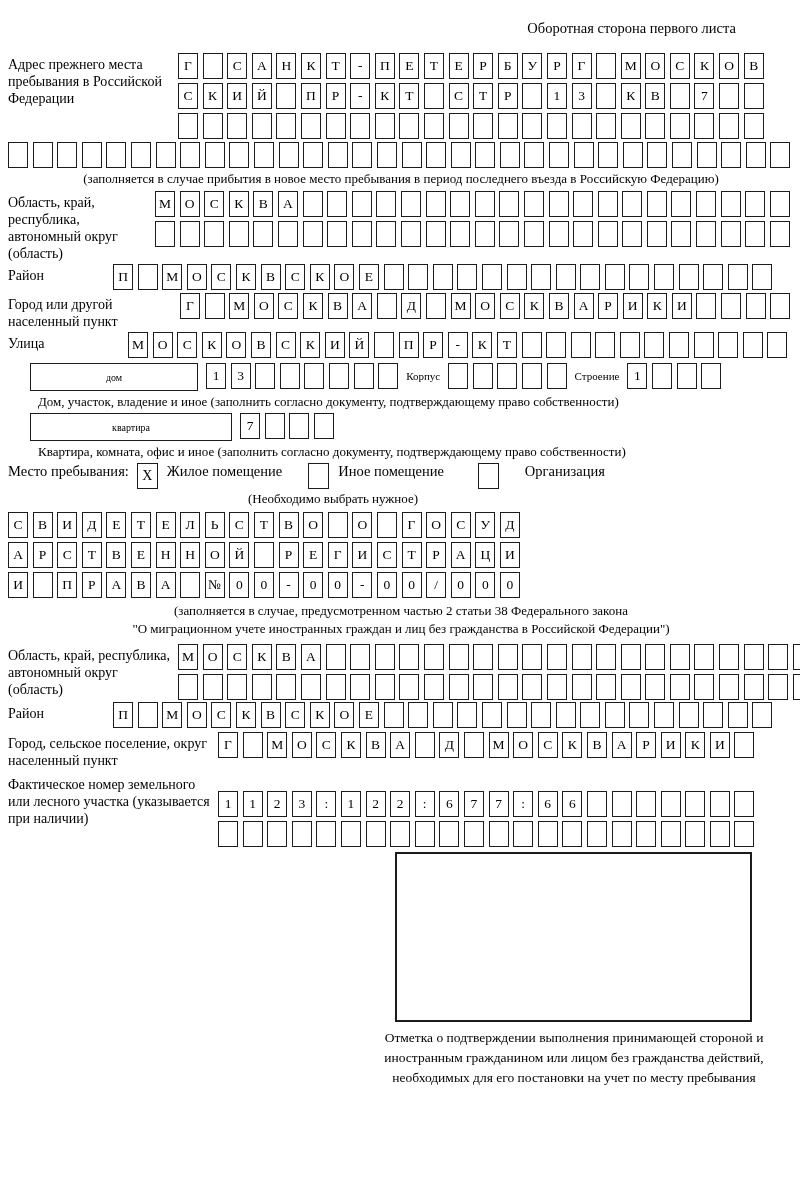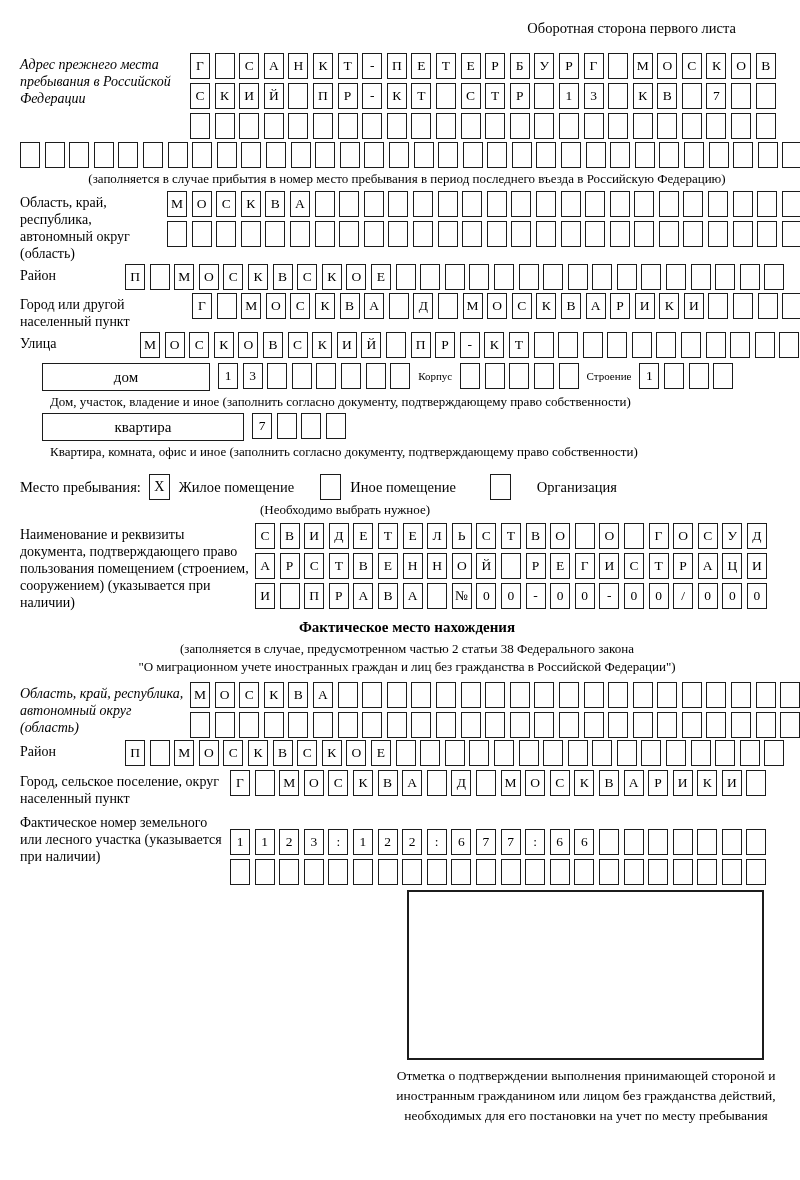--- a/index.html
+++ b/index.html
@@ -1,63 +1,63 @@
 <!DOCTYPE html>
 <html><head>
 <meta charset="utf-8">
 <style>
   * { margin:0; padding:0; box-sizing:border-box; }
   html,body { background:#fff; }
   body {
     width:800px; height:1180px; overflow:hidden; color:#000;
     font-family:"Liberation Serif","DejaVu Serif",serif;
   }
-  .page { width:800px; height:830px; padding:20px 6px 0 20px; }
+  .page { width:800px; height:830px; padding:20px 6px 0 8px; }
 
   .header-note { text-align:right; padding-right:58px; font-size:14.5px; }
 
   .frow { display:flex; align-items:flex-start; }
   .rows > .cellrow { margin-bottom:4px; }
   .rows > .cellrow:last-child { margin-bottom:0; }
 
   .cellrow { display:flex; gap:4.6px; }
   .cell {
     width:20px; min-width:20px; height:26px;
     border:1.6px solid #1c1c1c;
     display:flex; align-items:center; justify-content:center;
     font-size:13.5px; line-height:1;
   }
 
   .lbl { font-size:14px; line-height:17px; padding-top:3px; padding-right:6px; }
-  .w170 { width:170px; min-width:170px;font-style:italic; }
+  .w170 { width:170px; min-width:170px; }
   .w147 { width:147px; min-width:147px; }
   .w105 { width:105px; min-width:105px; }
   .w172 { width:172px; min-width:172px; }
   .w120 { width:120px; min-width:120px; }
   .w235 { width:235px; min-width:235px; }
   .w210 { width:210px; min-width:210px; }
 
   .center-note { text-align:center; font-size:13px; margin-top:3px; }
   .section-title { text-align:center; font-weight:bold; font-size:15.5px; margin-top:8px; }
 
   .mt16 { margin-top:16px; } .mt8 { margin-top:8px; } .mt7 { margin-top:7px; }
   .mt5 { margin-top:5px; } .mt4 { margin-top:4px; } .mt3 { margin-top:3px; } .mt2 { margin-top:2px; }
 
   .fullrow { margin-top:3px; }
 
   .widebox {
     height:28px; border:1.8px solid #1c1c1c;
-    display:flex; align-items:center; justify-content:center; font-size:15px;
+    display:flex; align-items:center; justify-content:center; font-size:10px;
   }
   .dombox { width:168px; min-width:168px; margin-left:22px; }
   .kvbox  { width:202px; min-width:202px; margin-left:22px; }
   .inline-lbl { font-size:11px; line-height:27px; margin:0 8px; white-space:nowrap; }
   .caption { font-size:13px; margin-left:30px; margin-top:3px; }
 
-  .mesto { display:flex; align-items:center; margin-top:14px; }
+  .mesto { display:flex; margin-top:3px; }
   .mesto-lbl { font-size:14.5px; margin-right:8px; }
   .checkbox {
     width:21px; min-width:21px; height:26px; border:1.6px solid #1c1c1c;
     display:flex; align-items:center; justify-content:center; font-size:14px;
   }
   .opt { font-size:14.5px; margin-left:9px; }
   .gap24 { margin-left:26px; } .gap30 { margin-left:34px; }
   .mesto-note { font-size:13px; margin-left:240px; margin-top:2px; }
 
   .fact-title { text-align:center; font-weight:bold; font-size:15px; margin-top:8px; }
@@ -191,21 +191,21 @@
       <div class="cell"></div>
       <div class="cell"></div>
       <div class="cell"></div>
       <div class="cell"></div>
       <div class="cell"></div>
       <div class="cell"></div>
       <div class="cell"></div>
       <div class="cell"></div>
       <div class="cell"></div>
     </div>
-  <div class="center-note">(заполняется в случае прибытия в номер место пребывания в период последнего въезда в Российскую Федерацию)</div>
+  <div class="center-note">(заполняется в случае прибытия в новое место пребывания в период последнего въезда в Российскую Федерацию)</div>
 
 
   <div class="frow mt4">
     <div class="lbl w147">Область, край, республика, автономный округ (область)</div>
     <div class="rows">
       <div class="cellrow">
           <div class="cell">М</div>
           <div class="cell">О</div>
           <div class="cell">С</div>
           <div class="cell">К</div>
@@ -406,21 +406,20 @@
     <div class="checkbox">X</div>
     <div class="opt">Жилое помещение</div>
     <div class="checkbox gap24"></div>
     <div class="opt">Иное помещение</div>
     <div class="checkbox gap30"></div>
     <div class="opt" style="margin-left:26px;">Организация</div>
   </div>
   <div class="mesto-note">(Необходимо выбрать нужное)</div>
 
   <div class="frow mt5">
-    <div class="lbl w235">Наименование и реквизиты документа, подтверждающего право пользования помещением (строением, сооружением) (указывается при наличии)</div>
     <div class="rows">
       <div class="cellrow">
           <div class="cell">С</div>
           <div class="cell">В</div>
           <div class="cell">И</div>
           <div class="cell">Д</div>
           <div class="cell">Е</div>
           <div class="cell">Т</div>
           <div class="cell">Е</div>
           <div class="cell">Л</div>
@@ -480,21 +479,20 @@
           <div class="cell">0</div>
           <div class="cell">0</div>
           <div class="cell">/</div>
           <div class="cell">0</div>
           <div class="cell">0</div>
           <div class="cell">0</div>
         </div>
     </div>
   </div>
 
-  <div class="fact-title mt8">Фактическое место нахождения</div>
   <div class="fact-note mt5">(заполняется в случае, предусмотренном частью 2 статьи 38 Федерального закона</div>
   <div class="fact-note mt2">"О миграционном учете иностранных граждан и лиц без гражданства в Российской Федерации")</div>
 
   <div class="frow mt7">
     <div class="lbl w170">Область, край, республика, автономный округ (область)</div>
     <div class="rows">
       <div class="cellrow">
           <div class="cell">М</div>
           <div class="cell">О</div>
           <div class="cell">С</div>

